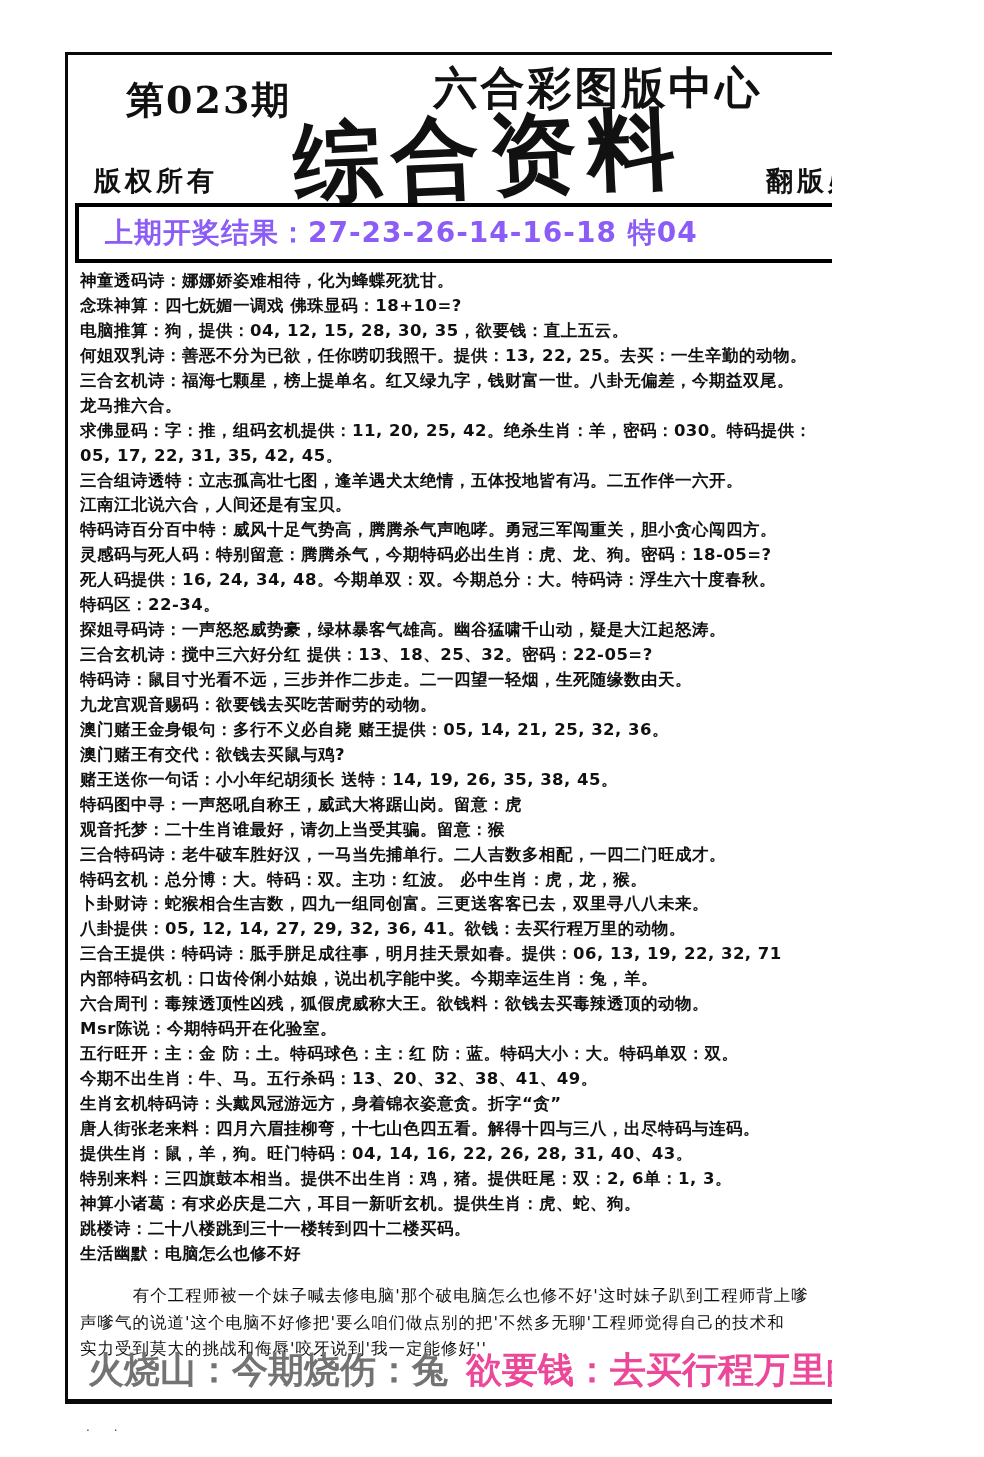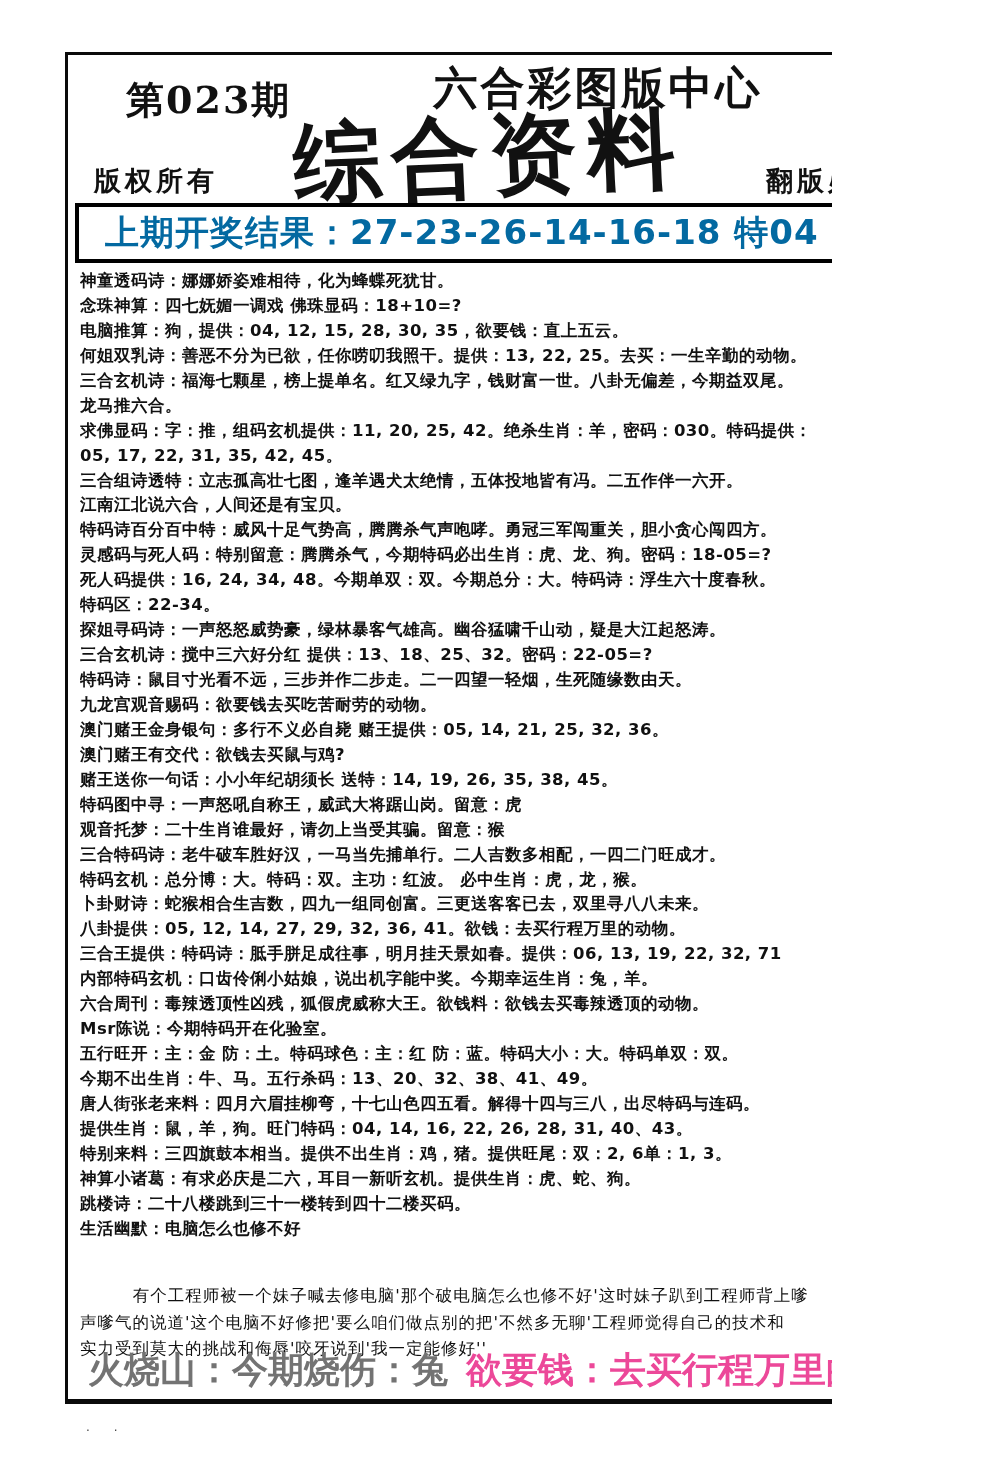--- a/index.html
+++ b/index.html
@@ -13,21 +13,21 @@
          font-size:44px;font-weight:900;font-family:"DejaVu Serif",serif;letter-spacing:3px;}
   .main-title{position:absolute;left:225px;top:42px;font-size:88px;font-weight:900;
          font-family:"DejaVu Serif",serif;letter-spacing:10px;transform:rotate(-2.5deg);
          white-space:nowrap;}
   .copy-left{position:absolute;left:26px;top:108px;font-size:27px;font-weight:900;
          font-family:"DejaVu Serif",serif;letter-spacing:4px;}
   .copy-right{position:absolute;right:16px;top:108px;font-size:27px;font-weight:900;
          font-family:"DejaVu Serif",serif;letter-spacing:4px;}
   .banner{position:absolute;left:7px;right:7px;top:148px;height:52px;
          border:4px solid #000;background:#fff;display:flex;align-items:center;}
-  .banner-text{color:#0369a1;font-size:34px;font-weight:900;padding-left:26px;
+  .banner-text{color:#8b5cf6;font-size:28px;font-weight:900;padding-left:26px;
          letter-spacing:1px;white-space:nowrap;}
   .body-text{position:absolute;left:12px;top:214px;right:6px;}
   .body-line{height:24.95px;line-height:24.95px;font-size:16.5px;font-weight:700;
          white-space:nowrap;overflow:hidden;letter-spacing:0.5px;}
   .story{position:absolute;left:12px;top:1228px;right:6px;}
   .story-line{height:26.5px;line-height:26.5px;font-size:16.5px;font-weight:500;
          white-space:nowrap;overflow:hidden;letter-spacing:1px;}
   .story .indent-first{text-indent:3.2em;}
   .footer-bar{position:absolute;left:20px;bottom:4px;white-space:nowrap;
          font-size:36px;font-weight:900;font-family:"DejaVu Serif",serif;}
@@ -83,20 +83,21 @@
         <div class="body-line">三合特码诗：老牛破车胜好汉，一马当先捕单行。二人吉数多相配，一四二门旺成才。</div>
         <div class="body-line">特码玄机：总分博：大。特码：双。主功：红波。  必中生肖：虎，龙，猴。</div>
         <div class="body-line">卜卦财诗：蛇猴相合生吉数，四九一组同创富。三更送客客已去，双里寻八八未来。</div>
         <div class="body-line">八卦提供：05, 12, 14, 27, 29, 32, 36, 41。欲钱：去买行程万里的动物。</div>
         <div class="body-line">三合王提供：特码诗：胝手胼足成往事，明月挂天景如春。提供：06, 13, 19, 22, 32, 71</div>
         <div class="body-line">内部特码玄机：口齿伶俐小姑娘，说出机字能中奖。今期幸运生肖：兔，羊。</div>
         <div class="body-line">六合周刊：毒辣透顶性凶残，狐假虎威称大王。欲钱料：欲钱去买毒辣透顶的动物。</div>
         <div class="body-line">Msr陈说：今期特码开在化验室。</div>
         <div class="body-line">五行旺开：主：金 防：土。特码球色：主：红 防：蓝。特码大小：大。特码单双：双。</div>
         <div class="body-line">今期不出生肖：牛、马。五行杀码：13、20、32、38、41、49。</div>
+        <div class="body-line">生肖玄机特码诗：头戴凤冠游远方，身着锦衣姿意贪。折字“贪”</div>
         <div class="body-line">唐人街张老来料：四月六眉挂柳弯，十七山色四五看。解得十四与三八，出尽特码与连码。</div>
         <div class="body-line">提供生肖：鼠，羊，狗。旺门特码：04, 14, 16, 22, 26, 28, 31, 40、43。</div>
         <div class="body-line">特别来料：三四旗鼓本相当。提供不出生肖：鸡，猪。提供旺尾：双：2, 6单：1, 3。</div>
         <div class="body-line">神算小诸葛：有求必庆是二六，耳目一新听玄机。提供生肖：虎、蛇、狗。</div>
         <div class="body-line">跳楼诗：二十八楼跳到三十一楼转到四十二楼买码。</div>
         <div class="body-line">生活幽默：电脑怎么也修不好</div>
       </div>
 
     <div class="story">
         <div class="story-line indent-first">有个工程师被一个妹子喊去修电脑'那个破电脑怎么也修不好'这时妹子趴到工程师背上嗲</div>

